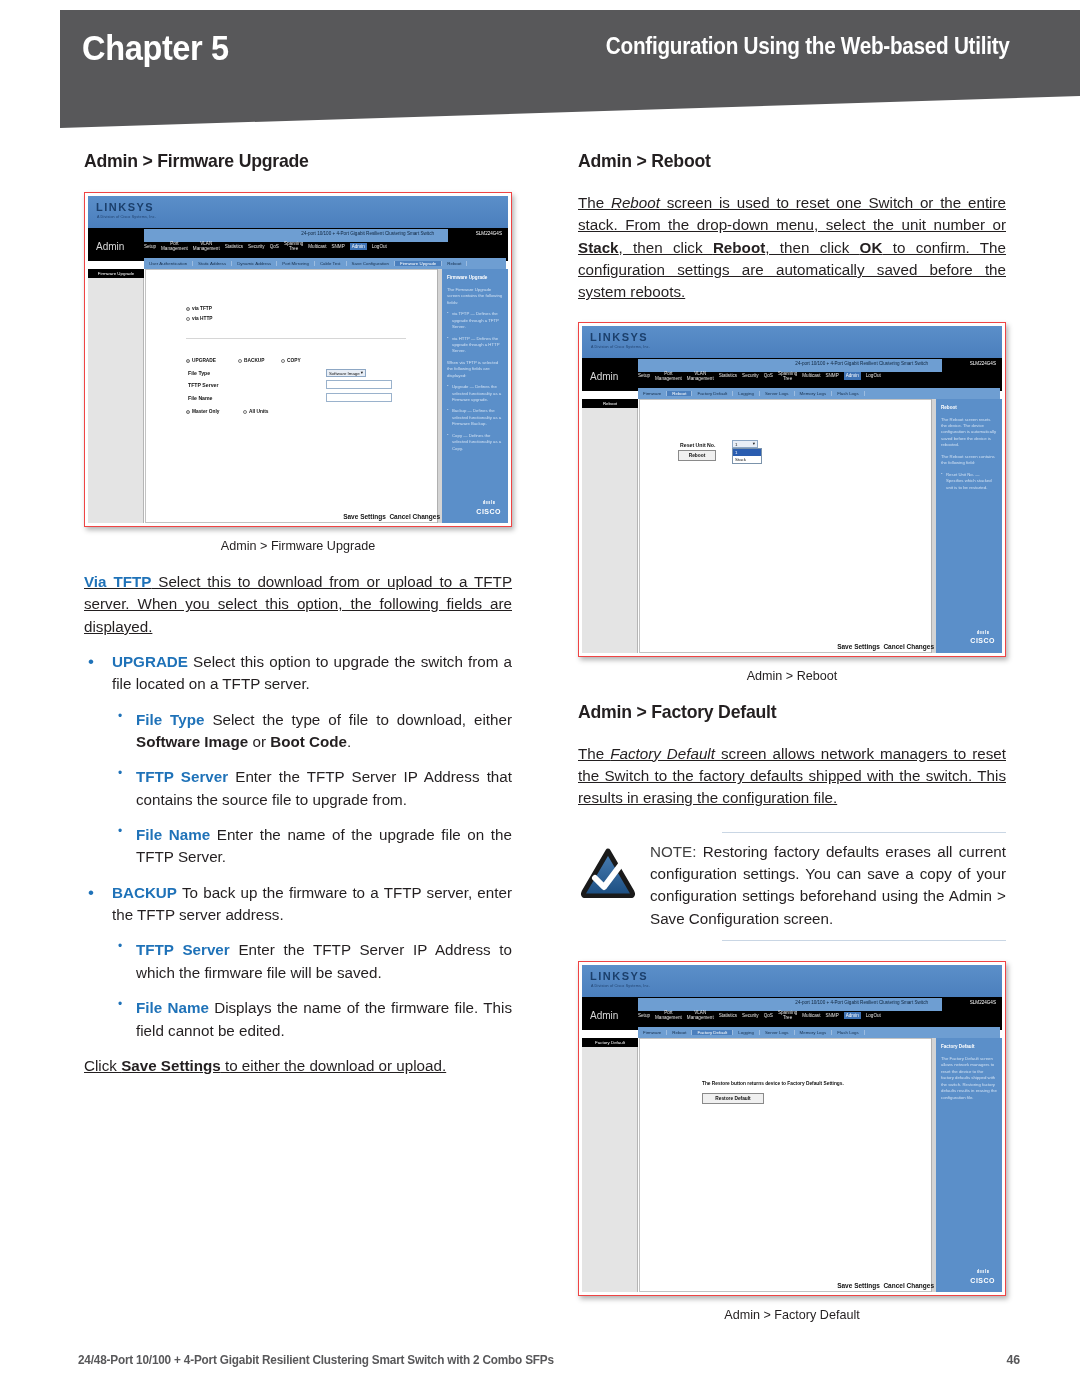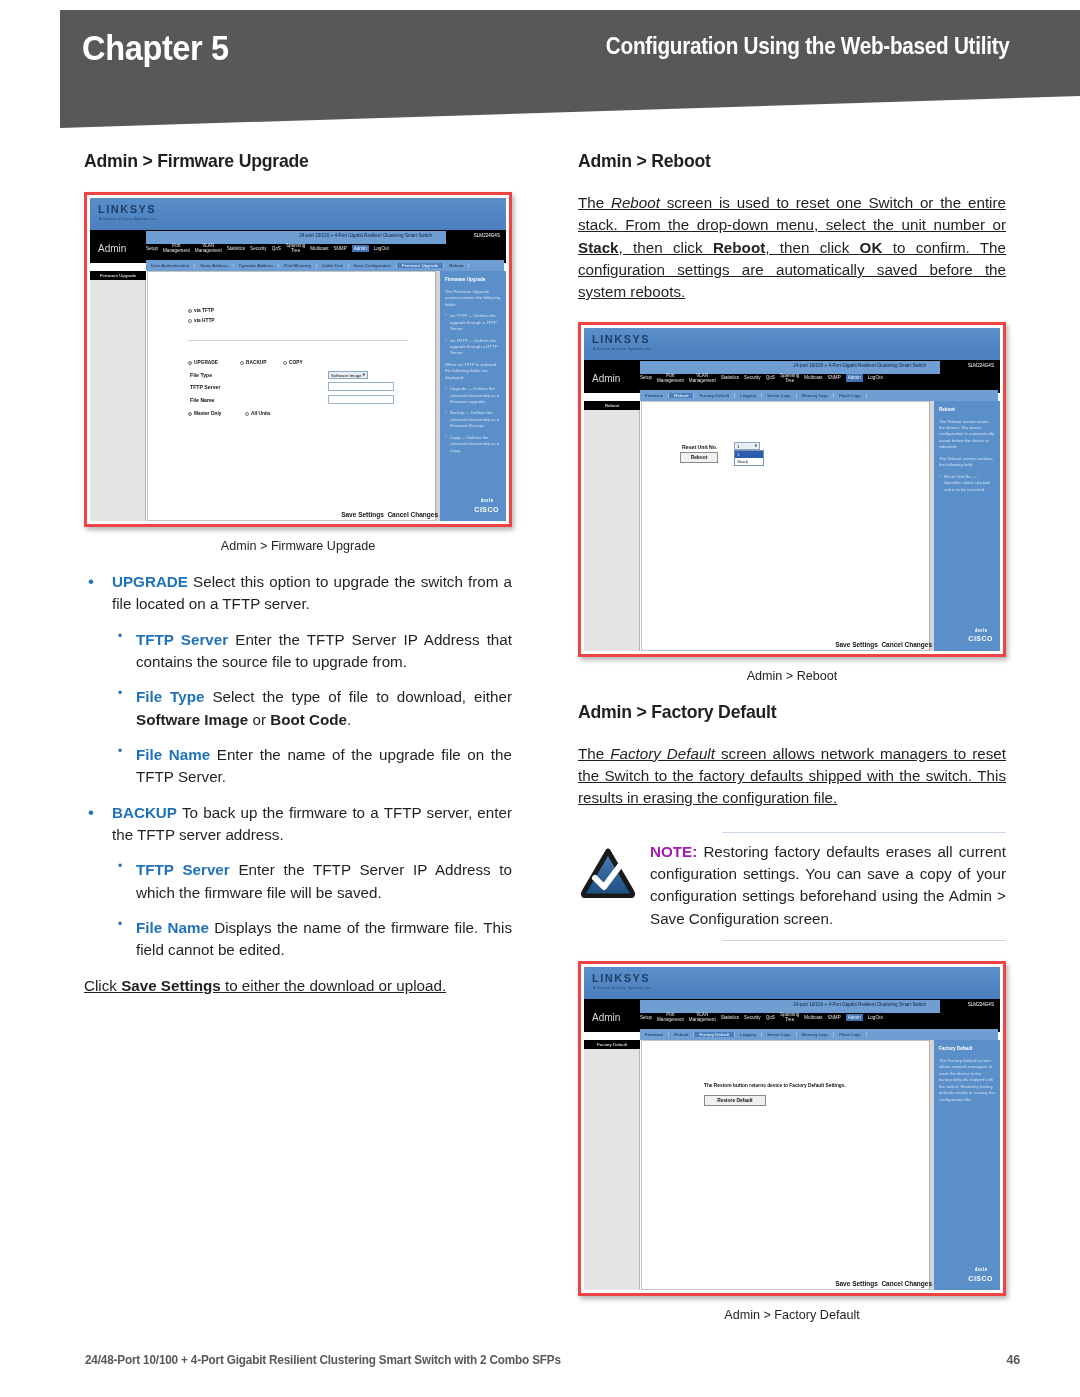--- a/index.html
+++ b/index.html
@@ -106,21 +106,21 @@
     color: #1f72b8; font-size: 12px; line-height: 1.6;
   }
 
   
   .figure { margin: 0 0 6px 0; }
   .shot {
     position: relative;
     width: 428px;
     height: 335px;
     background: #ffffff;
-    border: 3px solid #ef4444;
+    border: 1px solid #ef4444;
     box-shadow: 2px 3px 5px rgba(0,0,0,0.30);
     overflow: hidden;
   }
   .shot-inner { position: absolute; inset: 3px; background: #ffffff; overflow: hidden; }
   .sh-brandbar {
     position: absolute; left: 0; top: 0; right: 0; height: 32px;
     background: linear-gradient(#5b8fc9, #4b7fbd);
   }
   .sh-logo {
     position: absolute; left: 8px; top: 5px;
@@ -249,25 +249,25 @@
 
   
   .note-box { margin: 22px 0 20px 0; position: relative; padding-left: 72px; }
   .note-rule { height: 1px; background: #c9d6e4; margin: 0 0 0 72px; }
   .note-rule.bottom { margin-top: 10px; }
   .note-icon { position: absolute; left: 2px; top: 16px; width: 56px; height: 50px; }
   .note-text {
     font-size: 15.2px; line-height: 1.47; text-align: justify;
     padding: 8px 0 0 0; color: #231f20;
   }
-  .note-label { color: #a21caf; font-weight: bold; }
+  .note-label { color: #404040; font-weight: normal; }
 
   
   .footer {
-    position: absolute; left: 85px; right: 60px; bottom: 30px;
+    position: absolute; left: 78px; right: 60px; bottom: 30px;
     display: flex; justify-content: space-between; align-items: baseline;
     font-size: 12.4px; font-weight: bold; color: #58585a;
     letter-spacing: -0.2px;
   }
   .footer .ft-text { transform: scaleX(0.95); transform-origin: left center; }
 </style>
 </head>
 <body>
 
 <div class="header-band"></div>
@@ -378,27 +378,28 @@
 
         <div class="sh-footer">
           <span>Save Settings</span>&nbsp;&nbsp;<span>Cancel Changes</span>
         </div>
       </div>
     </div>
     <div class="caption">Admin &gt; Firmware Upgrade</div>
   </div>
 
 
+  <p class="body"><span class="term">Via TFTP</span><span> Select this to download from or upload to a TFTP server. When you select this option, the following fields are displayed.</span></p>
 
   <ul class="lvl1">
     <li>
       <span class="term">UPGRADE</span><span> Select this option to upgrade the switch from a file located on a TFTP server.</span>
       <ul class="lvl2">
+        <li><span class="term">File Type</span><span> Select the type of file to download, either </span><span class="bd">Software Image</span><span> or </span><span class="bd">Boot Code</span><span>.</span></li>
         <li><span class="term">TFTP Server</span><span> Enter the TFTP Server IP Address that contains the source file to upgrade from.</span></li>
-        <li><span class="term">File Type</span><span> Select the type of file to download, either </span><span class="bd">Software Image</span><span> or </span><span class="bd">Boot Code</span><span>.</span></li>
         <li><span class="term">File Name</span><span> Enter the name of the upgrade file on the TFTP Server.</span></li>
       </ul>
     </li>
     <li>
       <span class="term">BACKUP</span><span> To back up the firmware to a TFTP server, enter the TFTP server address.</span>
       <ul class="lvl2">
         <li><span class="term">TFTP Server</span><span> Enter the TFTP Server IP Address to which the firmware file will be saved.</span></li>
         <li><span class="term">File Name</span><span> Displays the name of the firmware file. This field cannot be edited.</span></li>
       </ul>
     </li>

